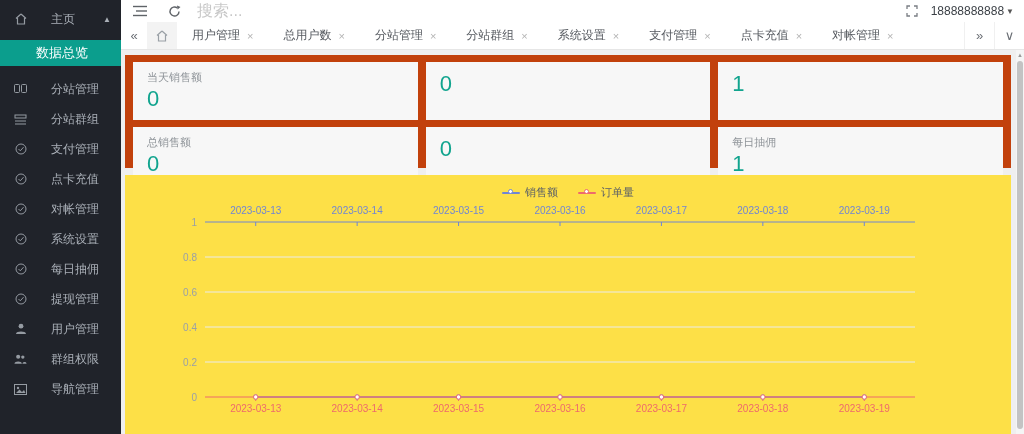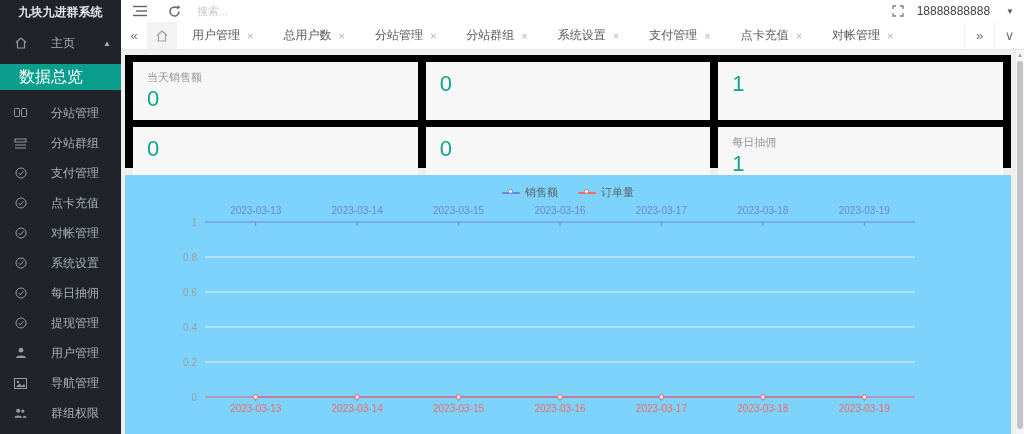--- a/index.html
+++ b/index.html
@@ -6,68 +6,67 @@
   html,body { width:1024px; height:434px; overflow:hidden; }
   body { font-family:"Liberation Sans","DejaVu Sans",sans-serif; background:#efefef; position:relative; font-size:12px; }
 
   
   .sidebar { position:absolute; left:0; top:0; width:121px; height:434px; background:#20232a; color:#aab0b8; z-index:5; }
   .logo { height:24px; line-height:24px; text-align:center; color:#e4e6e9; font-size:12px; font-weight:bold; white-space:nowrap; overflow:hidden; }
   .menu { margin-top:4px; }
   .menu-item { height:30px; display:flex; align-items:center; padding:0 10px 0 14px; gap:24px; cursor:pointer; font-size:12px; white-space:nowrap; }
   .menu-item .mi-icon { width:13px; height:13px; display:inline-flex; align-items:center; justify-content:center; flex:0 0 13px; opacity:.85; }
   .menu-item .caret { margin-left:auto; font-size:8px; color:#aab0b8; }
-  .submenu-item { height:26px; line-height:26px; padding-left:19px; margin:6px 0 8px 0; cursor:pointer; font-size:16px; }
+  .submenu-item { height:26px; line-height:26px; padding-left:36px; margin:6px 0 8px 0; cursor:pointer; font-size:13px; }
   .submenu-item.active { background:#0b9e8d; color:#ffffff; }
   .mi-icon svg { display:block; }
 
   
   .topbar { position:absolute; left:121px; right:0; top:0; height:22px; background:#fff; display:flex; align-items:center; z-index:4; }
   .tb-icon { width:26px; height:22px; display:flex; align-items:center; justify-content:center; color:#5f6368; cursor:pointer; }
   .tb-icon svg { display:block; }
-  .search-input { border:none; outline:none; font-size:11px; color:#333; width:130px; margin-left:10px; background:transparent; }
+  .search-input { border:none; outline:none; font-size:16px; color:#333; width:130px; margin-left:10px; background:transparent; }
   .search-input::placeholder { color:#c8c8c8; }
   .tb-spacer { flex:1; }
-  .account { display:flex; align-items:center; gap:16px; font-size:12px; color:#3a3f45; margin:0 10px 0 6px; cursor:pointer; white-space:nowrap; }
+  .account { display:flex; align-items:center; gap:2px; font-size:12px; color:#3a3f45; margin:0 10px 0 6px; cursor:pointer; white-space:nowrap; }
   .account .caret-down { font-size:8px; color:#555; }
 
   
   .tabbar { position:absolute; left:121px; right:0; top:22px; height:28px; background:#fff; border-bottom:1px solid #e6e6e6; display:flex; align-items:center; z-index:4; }
   .tab-chevron { width:26px; height:27px; display:flex; align-items:center; justify-content:center; color:#6b6f75; font-size:13px; cursor:pointer; }
   .home-tab { width:30px; height:27px; background:#f3f3f3; display:flex; align-items:center; justify-content:center; cursor:pointer; }
   .tabs { display:flex; align-items:center; flex:1; overflow:hidden; }
   .tab { display:flex; align-items:center; gap:7px; padding:0 15px; height:27px; font-size:12px; color:#55595f; cursor:pointer; white-space:nowrap; }
   .tab .tab-close { font-size:11px; color:#b3b3b3; cursor:pointer; }
   .tabbar-right { display:flex; align-items:center; }
   .tabbar-right .tab-chevron { border-left:1px solid #f0f0f0; width:30px; }
 
   
   .scrollbar { position:absolute; right:0; top:50px; bottom:0; width:8px; background:#f5f5f5; z-index:6; }
   .scroll-arrow { position:absolute; top:1px; left:0; width:8px; text-align:center; font-size:6px; color:#999; line-height:8px; }
   .scroll-thumb { position:absolute; top:11px; left:1px; width:6px; height:368px; background:#c3c3c3; border-radius:3px; cursor:pointer; }
 
   
-  .stats-panel { position:absolute; left:125px; top:55px; width:886px; height:113px; background:#000000; padding:7px 8px; }
+  .stats-panel { position:absolute; left:125px; top:55px; width:886px; height:113px; background:#c2410c; padding:7px 8px; }
   .stats-grid { display:grid; grid-template-columns:repeat(3,1fr); grid-template-rows:1fr 1fr; gap:7px 8px; height:100%; }
   .stat-card { background:#f7f7f7; padding:8px 14px; }
   .stat-label { font-size:11px; color:#8f9499; }
   .stat-value { font-size:22px; color:#11a48e; margin-top:1px; font-weight:400; }
 
-  .chart-panel { position:absolute; left:125px; top:175px; width:886px; height:259px; background:#7dd3fc; }
+  .chart-panel { position:absolute; left:125px; top:175px; width:886px; height:259px; background:#fde047; }
   .legend { display:flex; justify-content:center; gap:20px; padding-top:10px; }
   .legend-item { display:flex; align-items:center; gap:5px; font-size:11px; color:#5c6066; cursor:pointer; }
   .legend-marker { position:relative; width:18px; height:2px; border-radius:1px; }
   .legend-marker i { position:absolute; left:6px; top:-2.5px; width:5px; height:5px; border-radius:50%; background:#fff; border-width:1.5px; border-style:solid; display:block; }
   .chart-svg { position:absolute; left:0; top:28px; }
 </style>
 </head>
 <body>
 
 <div class="sidebar">
-  <div class="logo">九块九进群系统</div>
   <div class="menu" id="sidebar-menu">
       <div class="menu-item">
         <span class="mi-icon">
           <svg width="12" height="12" viewBox="0 0 12 12">
             <path d="M6 1 L11 5.5 M6 1 L1 5.5 M2.5 5 V11 H9.5 V5" fill="none" stroke="#aab0b8" stroke-width="1.2"></path>
           </svg>
         </span>
         <span>主页</span>
         <span class="caret">▲</span>
       </div>
@@ -151,38 +150,38 @@
         <span class="mi-icon">
           <svg width="12" height="12" viewBox="0 0 12 12">
             <circle cx="6" cy="3.2" r="2.4" fill="#aab0b8"></circle>
             <path d="M1 11 C1 7.8 11 7.8 11 11 Z" fill="#aab0b8"></path>
           </svg>
         </span>
         <span>用户管理</span>
       </div>
       <div class="menu-item">
         <span class="mi-icon">
-          <svg width="13" height="11" viewBox="0 0 13 11">
-            <rect x="0.5" y="0.5" width="12" height="10" fill="none" stroke="#aab0b8"></rect>
-            <circle cx="4" cy="4" r="1.2" fill="#aab0b8"></circle>
-            <path d="M2 9 L5.5 5.5 L8 8 L10 6 L11.5 9 Z" fill="#aab0b8"></path>
-          </svg>
-        </span>
-        <span>导航管理</span>
-      </div>
-      <div class="menu-item">
-        <span class="mi-icon">
           <svg width="14" height="12" viewBox="0 0 14 12">
             <circle cx="4.5" cy="3.5" r="2.2" fill="#aab0b8"></circle>
             <circle cx="9.5" cy="3.9" r="1.8" fill="#aab0b8"></circle>
             <path d="M0.5 11 C0.5 7.8 8.5 7.8 8.5 11 Z" fill="#aab0b8"></path>
             <path d="M9 11 C9.4 8.6 13.5 8.6 13.5 11 Z" fill="#aab0b8"></path>
           </svg>
         </span>
         <span>群组权限</span>
+      </div>
+      <div class="menu-item">
+        <span class="mi-icon">
+          <svg width="13" height="11" viewBox="0 0 13 11">
+            <rect x="0.5" y="0.5" width="12" height="10" fill="none" stroke="#aab0b8"></rect>
+            <circle cx="4" cy="4" r="1.2" fill="#aab0b8"></circle>
+            <path d="M2 9 L5.5 5.5 L8 8 L10 6 L11.5 9 Z" fill="#aab0b8"></path>
+          </svg>
+        </span>
+        <span>导航管理</span>
       </div>
       <div class="menu-item"></div>
     </div>
 </div>
 
 <div class="topbar">
   <span class="tb-icon" style="margin-left:6px;">
     <svg width="14" height="12" viewBox="0 0 14 12">
         <g stroke="#5f6368" stroke-width="1.4">
           <line x1="0" y1="1.5" x2="14" y2="1.5"></line>
@@ -273,20 +272,21 @@
         <div class="stat-label">当天销售额</div>
         <div class="stat-value">0</div>
       </div>
       <div class="stat-card">
         <div class="stat-value">0</div>
       </div>
       <div class="stat-card">
         <div class="stat-value">1</div>
       </div>
       <div class="stat-card">
+        <div class="stat-label">总销售额</div>
         <div class="stat-value">0</div>
       </div>
       <div class="stat-card">
         <div class="stat-value">0</div>
       </div>
       <div class="stat-card">
         <div class="stat-label">每日抽佣</div>
         <div class="stat-value">1</div>
       </div>
     </div>

